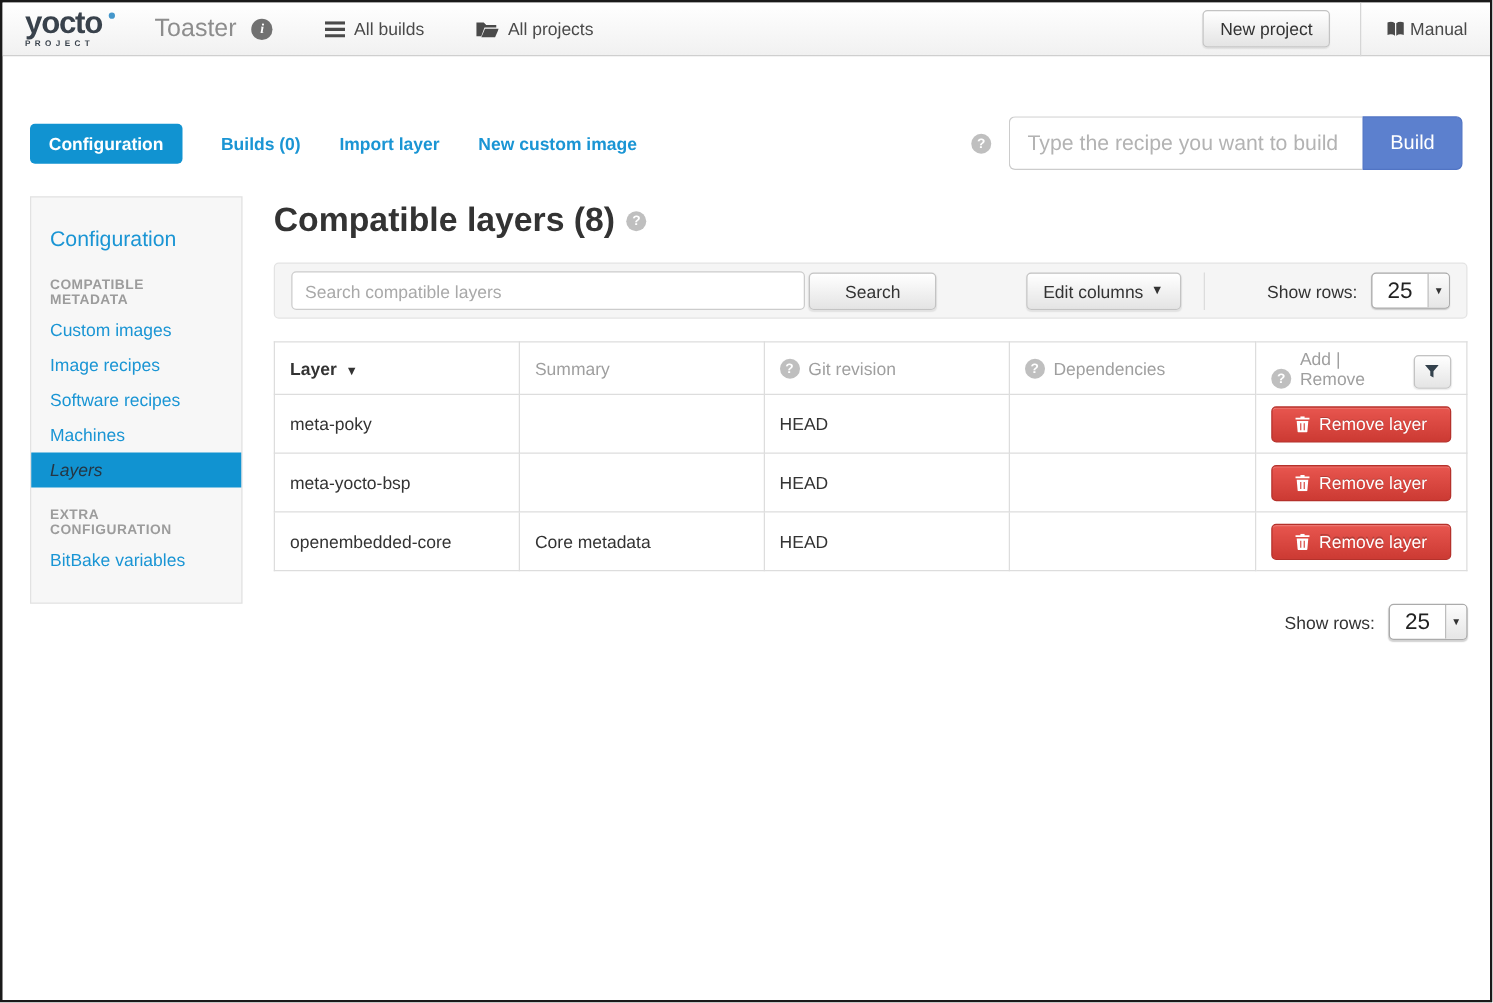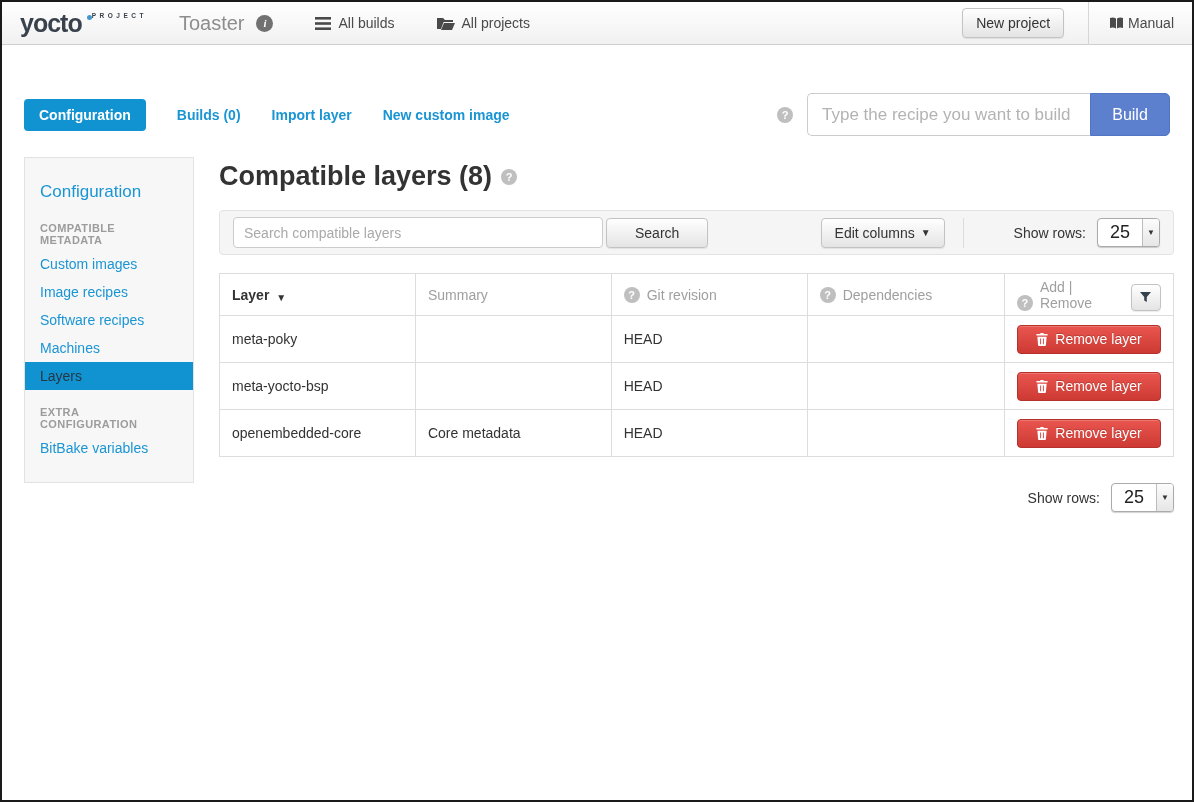--- a/index.html
+++ b/index.html
@@ -3,21 +3,21 @@
 <meta charset="utf-8">
 <style>
   * { box-sizing: border-box; }
   html,body { margin:0; padding:0; background:#fff; }
   body { font-family:"Liberation Sans", sans-serif; color:#333; }
 
   .screen { width:1194px; height:802px; border:2px solid #1a1a1a; background:#fff; overflow:hidden; position:relative; }
 
   
   .navbar { height:43px; background:linear-gradient(#ffffff,#f1f1f1); border-bottom:1px solid #cfcfcf; display:flex; align-items:center; padding:0 18px; }
-  .logo { display:flex; flex-direction:row; line-height:1; cursor:pointer; }
+  .logo { display:flex; flex-direction:column; line-height:1; cursor:pointer; }
   .logo-top { display:flex; align-items:flex-start; }
   .logo-brand { font-size:25px; font-weight:bold; color:#39424c; letter-spacing:-1px; }
   .logo-dot { width:5px; height:5px; border-radius:50%; background:#4597cb; margin:4px 0 0 5px; }
   .logo-sub { font-size:6.5px; letter-spacing:3.5px; color:#39424c; font-weight:bold; margin-top:2px; }
   .app-title { color:#8d8d8d; font-size:20px; margin-left:32px; }
   .info-icon { width:17px; height:17px; border-radius:50%; background:#717171; color:#fff; font-size:11px; font-weight:bold; font-style:italic; display:inline-flex; align-items:center; justify-content:center; margin-left:12px; font-family:"Liberation Serif", serif; }
   .nav-link { display:inline-flex; align-items:center; gap:7px; color:#4a4a4a; font-size:14px; margin-left:42px; cursor:pointer; }
   .nav-right { margin-left:auto; display:flex; align-items:center; height:100%; }
   .btn { display:inline-flex; align-items:center; gap:6px; background:linear-gradient(#ffffff,#e4e4e4); border:1px solid #c3c3c3; border-radius:4px; color:#333; font-size:14px; padding:6px 13px; cursor:pointer; box-shadow:0 1px 1px rgba(0,0,0,.08); font-family:"Liberation Sans", sans-serif; }
   .nav-divider { width:1px; height:43px; background:#d6d6d6; margin:0 20px 0 24px; }
@@ -38,28 +38,28 @@
   .build-btn { height:43px; width:80px; background:#5c80ce; border:1px solid #5174c4; border-radius:0 5px 5px 0; color:#fff; font-size:16px; cursor:pointer; font-family:"Liberation Sans", sans-serif; }
 
   
   .content { display:flex; align-items:flex-start; margin:21px 18px 0 22px; }
 
   
   .sidebar { width:170px; background:#f7f7f7; border:1px solid #e2e2e2; padding:14px 0 20px 0; }
   .sidebar-title { color:#1a95d4; font-size:17px; padding:10px 15px 4px 15px; cursor:pointer; }
   .sidebar-heading { color:#9c9c9c; font-size:11px; font-weight:bold; letter-spacing:.4px; padding:16px 15px 4px 15px; }
   .sidebar-item { color:#1a95d4; font-size:14px; padding:6px 15px; cursor:pointer; }
-  .sidebar-item.active { background:#1193d1; color:#253644; }
+  .sidebar-item.active { background:#1193d1; color:#253644;font-style:italic; }
 
   
   .main { flex:1; margin-left:25px; }
   .section-heading { display:flex; align-items:center; gap:9px; font-size:27px; font-weight:bold; color:#333; margin:4px 0 18px 0; }
 
   .search-well { background:#f5f5f5; border:1px solid #e3e3e3; border-radius:4px; height:45px; display:flex; align-items:center; padding:0 13px; }
-  .search-input { width:370px; height:31px; border:1px solid #ccc; border-radius:4px; padding:0 10px; font-size:14px; color:#555; outline:none; font-family:"Liberation Sans", sans-serif; }
+  .search-input { width:411px; height:31px; border:1px solid #ccc; border-radius:4px; padding:0 10px; font-size:14px; color:#555; outline:none; font-family:"Liberation Sans", sans-serif; }
   .search-input::placeholder { color:#a9a9a9; }
   .search-btn { margin-left:3px; padding:6px 28px; }
   .well-right { margin-left:auto; display:flex; align-items:center; }
   .well-divider { width:1px; height:30px; background:#dcdcdc; margin:0 18px; }
   .show-rows-label { font-size:14px; color:#333; margin-right:11px;margin-left:32px; }
   .select-box { display:inline-flex; align-items:stretch; height:29px; border:1px solid #ababab; border-radius:4px; background:#fff; cursor:pointer; box-shadow:0 1px 1px rgba(0,0,0,.18); overflow:hidden; }
   .select-value { padding:0 12px; font-size:18px; color:#222; display:flex; align-items:center; }
   .select-arrow { width:17px; border-left:1px solid #bdbdbd; background:linear-gradient(#fcfcfc,#e6e6e6); display:flex; align-items:center; justify-content:center; font-size:8px; color:#333; }
   .caret-down { font-size:10px; line-height:1; }
 

